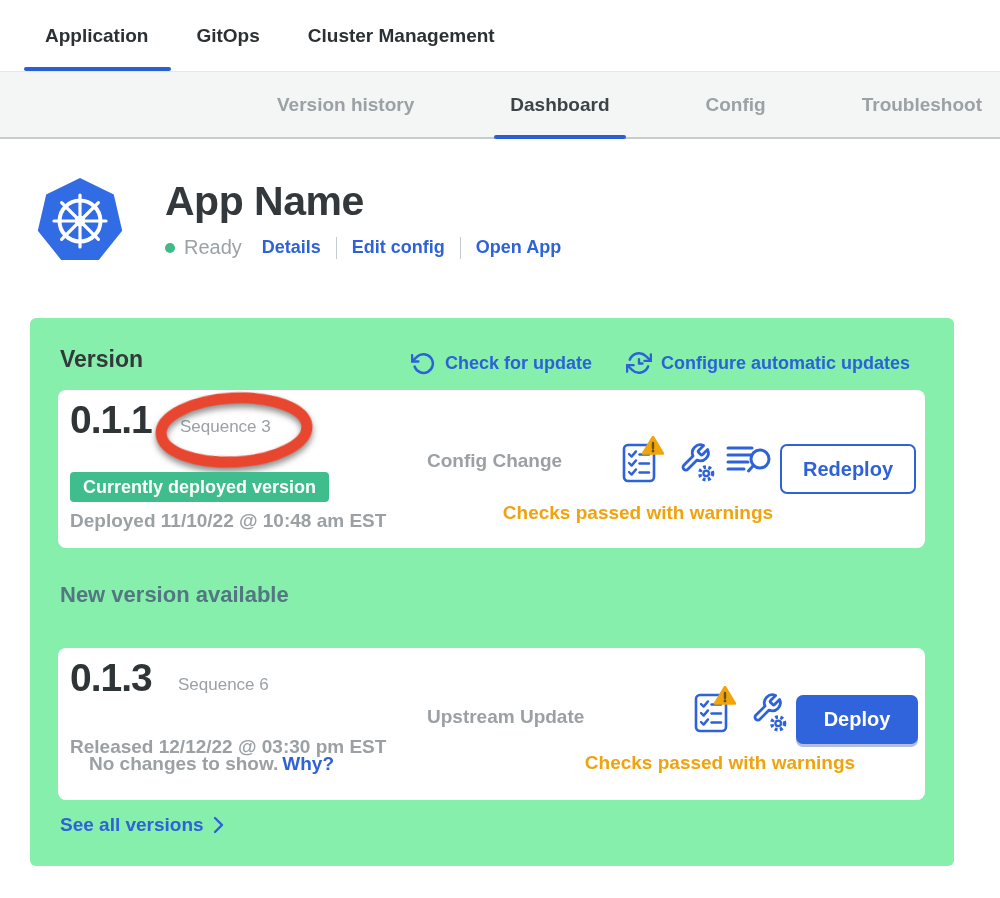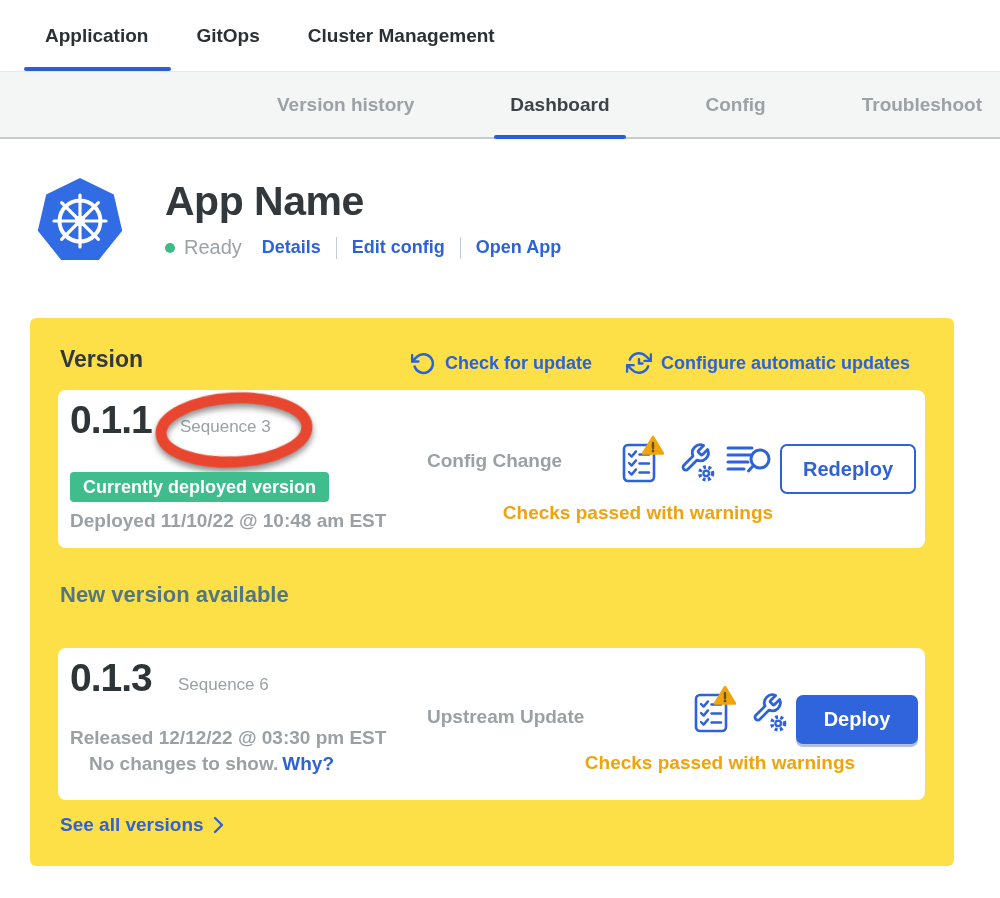--- a/index.html
+++ b/index.html
@@ -32,21 +32,21 @@
   .app-title { font-size:41px; line-height:46px; font-weight:bold; color:#33383c;
     letter-spacing:-0.5px; margin-top:8px; }
   .status-row { display:flex; align-items:center; margin-top:12px; }
   .status-dot { width:10px; height:10px; border-radius:50%; background:#41ba85; margin-right:9px; }
   .status-text { font-size:20px; color:#9ba2a7; margin-right:20px; }
   .hdr-link { font-size:18px; font-weight:bold; color:#2e62d8; cursor:pointer; text-decoration:none; }
   .hdr-sep { width:1px; height:22px; background:#c5cbd0; margin:0 15px; }
 
   
   .version-card { position:absolute; left:30px; top:318px; width:924px; height:548px;
-    background:#fde047; border-radius:6px; }
+    background:#86efac; border-radius:6px; }
   .version-title { position:absolute; left:30px; top:28px; font-size:23px;
     font-weight:bold; color:#34383b; }
   .card-actions { position:absolute; top:32px; right:44px; display:flex; gap:34px; }
   .card-action { display:flex; align-items:center; gap:9px; font-size:18px;
     font-weight:bold; color:#2b61d9; cursor:pointer; white-space:nowrap; }
 
   .row-card { position:absolute; left:28px; width:867px; background:#fff; border-radius:8px; }
   .row-current { top:72px; height:158px; }
   .row-available { top:330px; height:152px; }
 
@@ -56,21 +56,21 @@
   .row-current .ver-seq { left:122px; top:27px; }
   .row-available .ver-seq { left:120px; top:27px; }
 
   .annotation-svg { position:absolute; left:88px; top:-9px; pointer-events:none; }
 
   .deployed-badge { position:absolute; left:12px; top:82px; height:30px; line-height:30px;
     padding:0 13px; background:#3fbd8d; color:#fff; font-size:18px; font-weight:bold;
     border-radius:4px; white-space:nowrap; }
   .meta-text { position:absolute; font-size:19px; font-weight:bold; color:#9aa0a4; white-space:nowrap; }
   .deployed-ts { left:12px; top:120px; }
-  .released-ts { left:12px; top:79px; }
+  .released-ts { left:12px; top:88px; }
   .changes-note { left:12px; top:105px;margin-left:19px; }
   .why-link { color:#2e62d8; cursor:pointer; margin-left:4px; }
 
   .change-type { position:absolute; font-size:19px; font-weight:bold; color:#9aa0a4; white-space:nowrap; }
   .row-current .change-type { left:369px; top:60px; }
   .row-available .change-type { left:369px; top:58px; }
 
   .icon-group { position:absolute; display:flex; align-items:center; gap:11px; }
   .row-current .icon-group { left:564px; top:46px; }
   .row-available .icon-group { left:636px; top:38px; }

